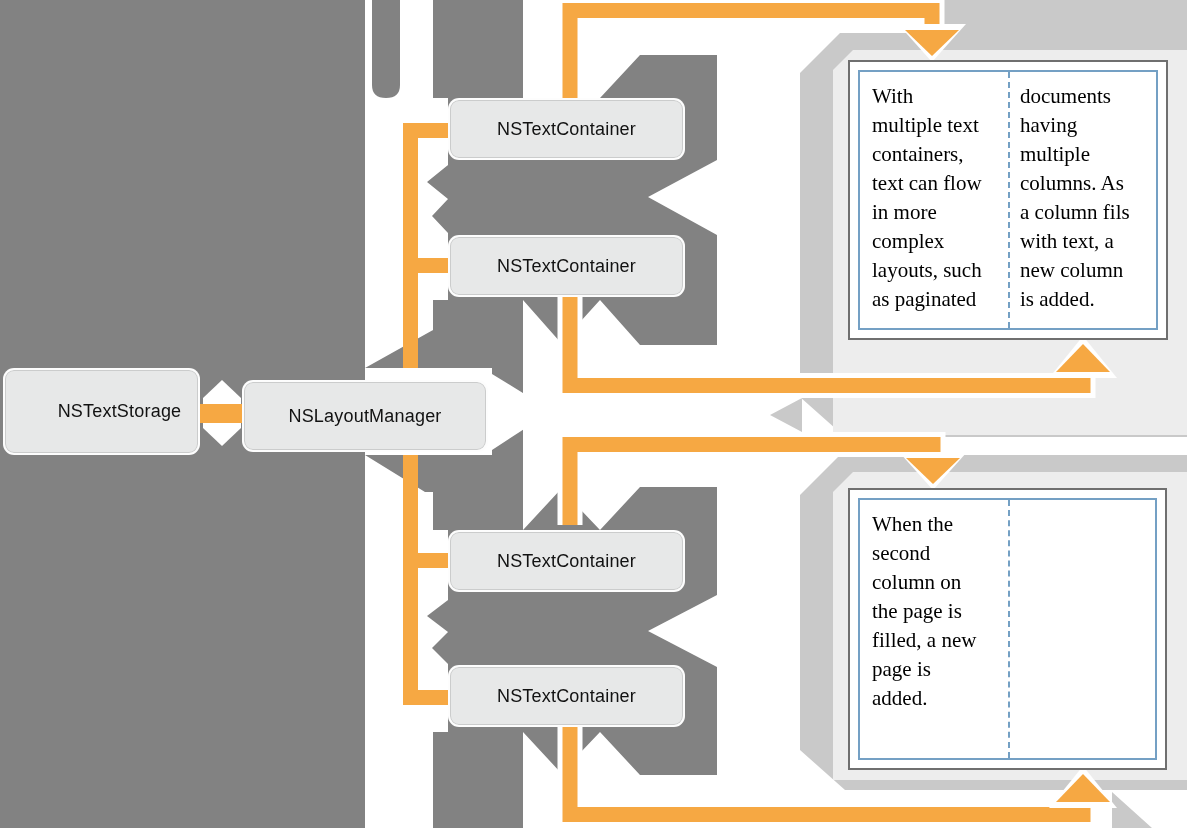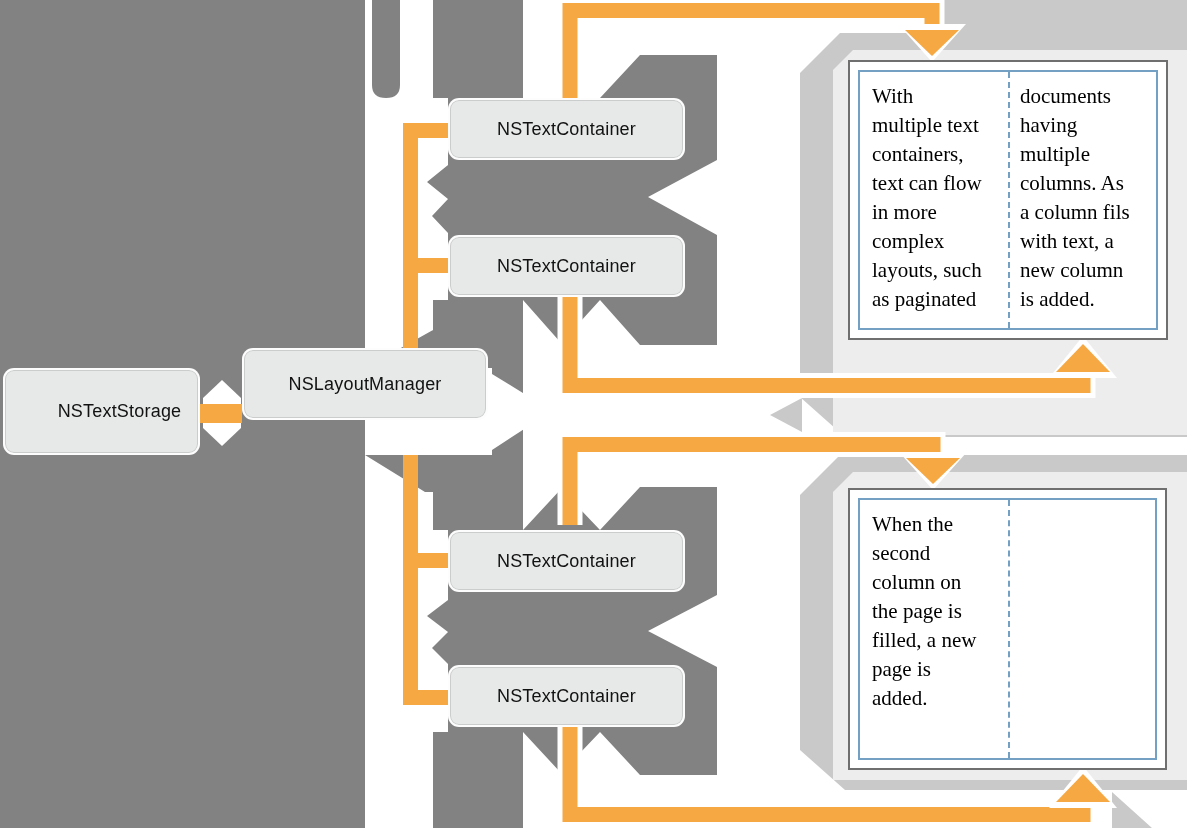--- a/index.html
+++ b/index.html
@@ -106,21 +106,21 @@
       <path d="M570,720 V814.5 H1083 V804" fill="none" stroke="#ffffff" stroke-width="25"></path>
       <path d="M570,720 V814.5 H1083 V804" fill="none" stroke="#f6a843" stroke-width="15"></path>
       <polygon points="1049,808 1117,808 1083,766" fill="#ffffff"></polygon>
       <polygon points="1056,802 1110,802 1083,774" fill="#f6a843"></polygon>
     </g>
   </svg>
 
   <div class="node" style="left:3px;top:368px;width:197px;height:87px;padding-left:36px;">
     <span>NSTextStorage</span>
   </div>
-  <div class="node" style="left:242px;top:348px;width:246px;height:72px;">
+  <div class="node" style="left:242px;top:380px;width:246px;height:72px;">
     <span>NSLayoutManager</span>
   </div>
   <div class="node" style="left:448px;top:98px;width:237px;height:62px;">
     <span>NSTextContainer</span>
   </div>
   <div class="node" style="left:448px;top:235px;width:237px;height:62px;">
     <span>NSTextContainer</span>
   </div>
   <div class="node" style="left:448px;top:530px;width:237px;height:62px;">
     <span>NSTextContainer</span>

